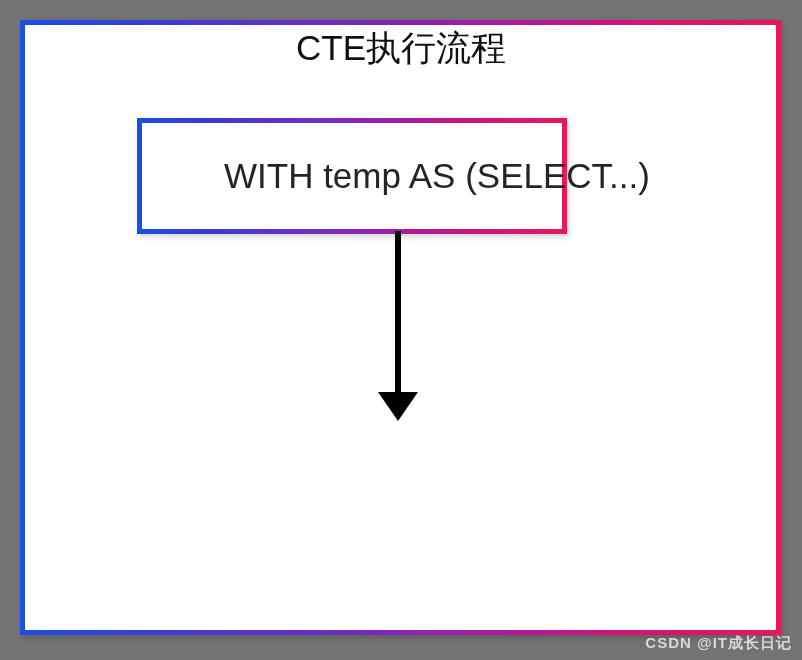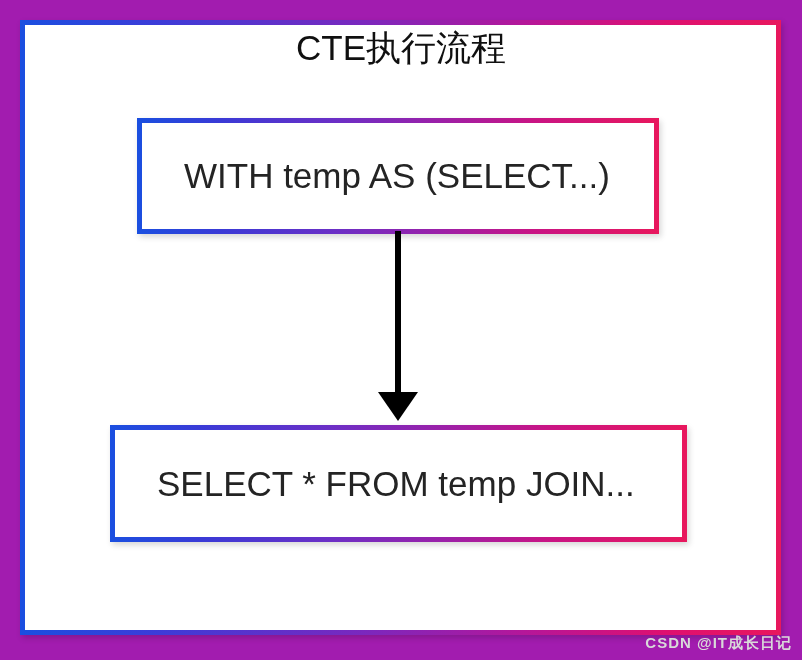--- a/index.html
+++ b/index.html
@@ -13,21 +13,21 @@
     position: relative;
     overflow: hidden;
     font-family: "Liberation Sans", "DejaVu Sans", sans-serif;
   }
 
   #canvas {
     position: absolute;
     left: 0; top: 0;
     width: 802px;
     height: 660px;
-    background: #a21caf;
+    background: #737373;
   }
 
   
   #outer-frame {
     position: absolute;
     left: 20px;
     top: 20px;
     width: 761px;
     height: 615px;
     box-sizing: border-box;
@@ -61,22 +61,23 @@
       linear-gradient(90deg, #1A4FE0 0%, #3A3AD6 16%, #6B2FC6 38%, #9C20A8 58%, #C91484 76%, #E8175D 100%) border-box;
     border: 5px solid transparent;
     box-shadow: 2px 3px 6px rgba(0,0,0,0.16);
     display: flex;
     align-items: center;
   }
 
   #node-cte {
     left: 137px;
     top: 118px;
-    width: 522px;
+    width: 430px;
     height: 116px;
+    padding-left: 40px;
   }
   #node-cte .node-label {
     padding-left: 42px;
   }
 
   #node-select {
     left: 110px;
     top: 425px;
     width: 577px;
     height: 117px;
@@ -126,19 +127,16 @@
 
   <div id="node-cte" class="node-box">
     <span class="node-label">WITH temp AS (SELECT...)</span>
   </div>
 
   <svg id="flow-arrow" viewBox="0 0 52 192" width="52" height="192" xmlns="http://www.w3.org/2000/svg">
     <line x1="26" y1="0" x2="26" y2="166" stroke="#000000" stroke-width="6"></line>
     <polygon points="6,161 46,161 26,190" fill="#000000"></polygon>
   </svg>
 
-  <div id="node-select" class="node-box">
-    <span class="node-label">SELECT * FROM temp JOIN...</span>
-  </div>
 
   <div id="watermark">CSDN @IT成长日记</div>
 
 </div>
 
 </body></html>

